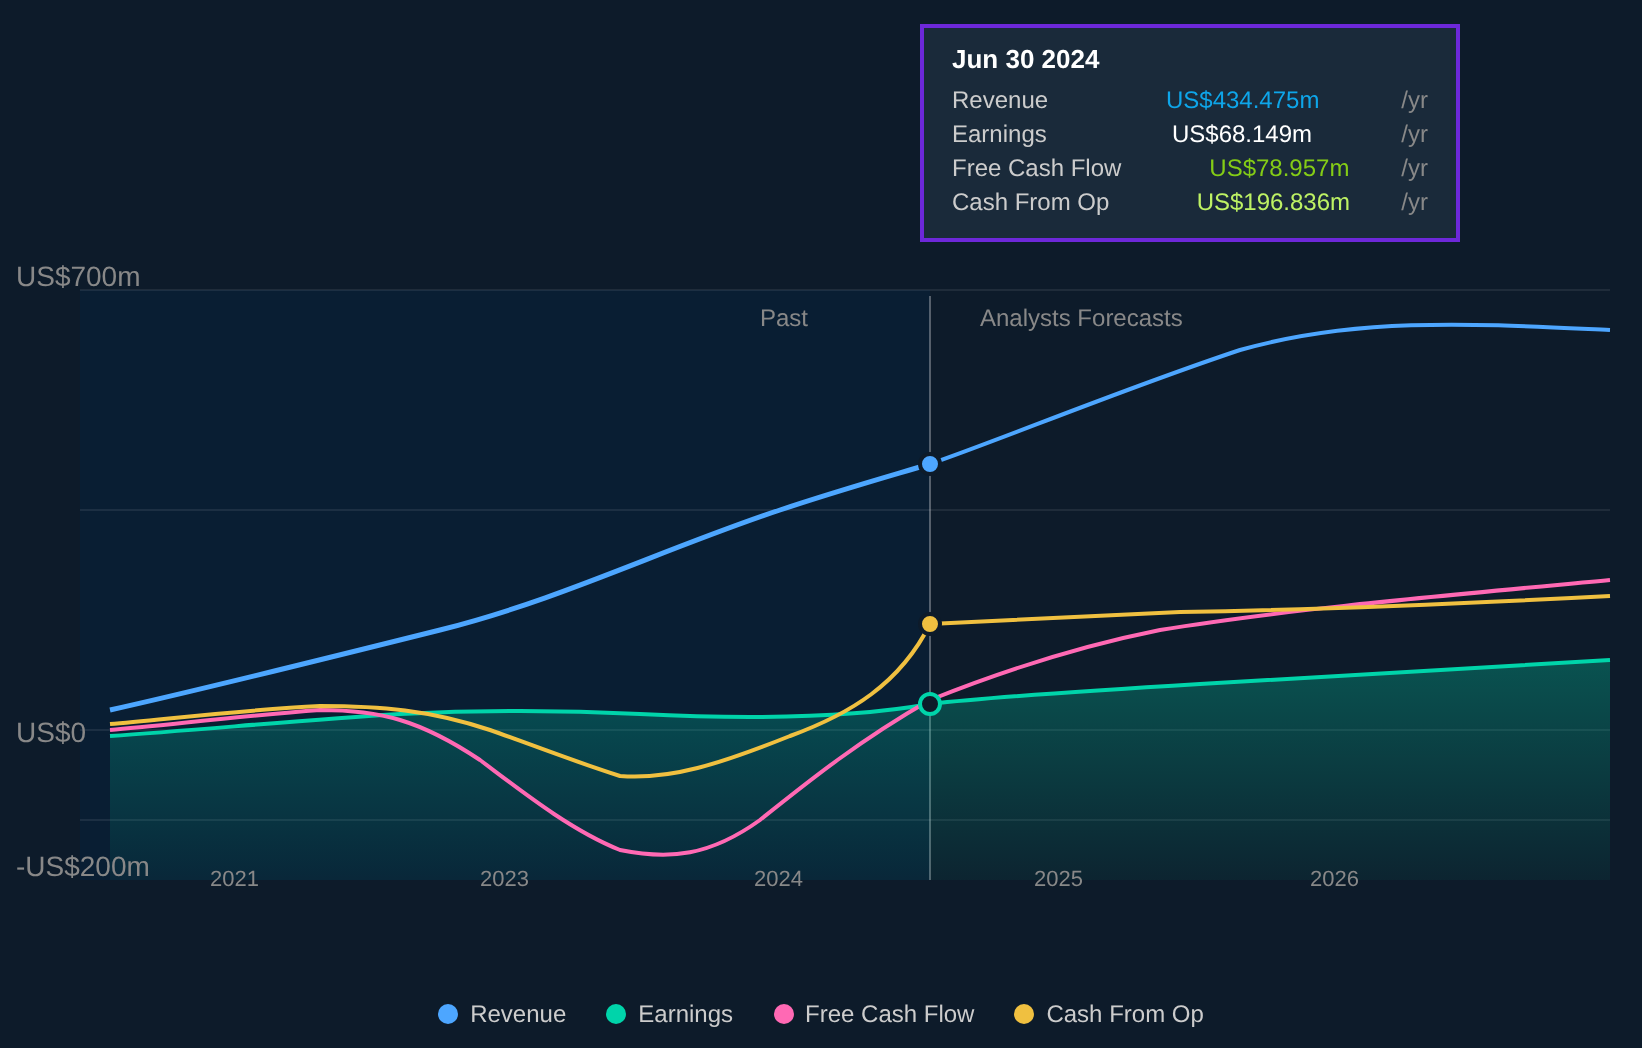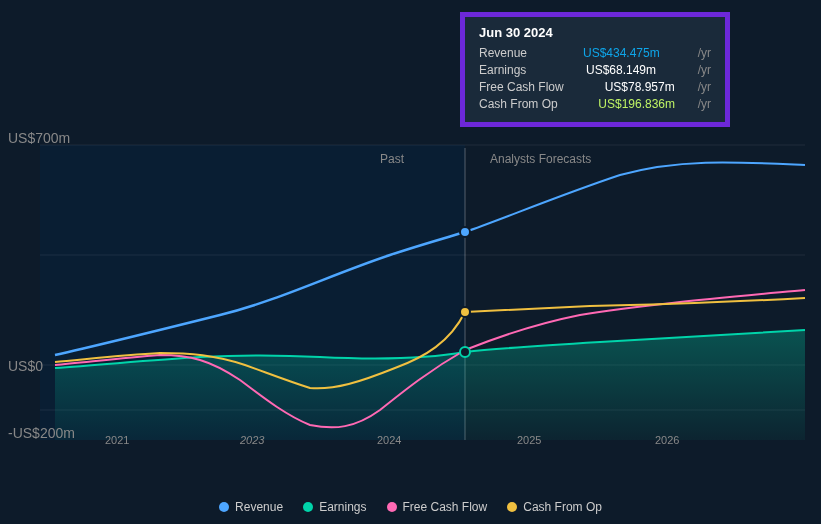--- a/index.html
+++ b/index.html
@@ -18,21 +18,21 @@
       position: relative;
       background: #0d1b2a;
     }
 
     
     .tooltip-box {
       position: absolute;
       top: 12px;
       left: 460px;
       background: #1a2a3a;
-      border: 5px solid #6d28d9;
+      border: 2px solid #6d28d9;
       padding: 8px 14px;
       min-width: 270px;
       z-index: 10;
     }
     .tooltip-date {
       color: #ffffff;
       font-size: 13px;
       font-weight: bold;
       margin-bottom: 6px;
     }
@@ -40,21 +40,21 @@
       display: flex;
       justify-content: space-between;
       align-items: center;
       font-size: 12px;
       color: #aaaaaa;
       margin-bottom: 3px;
     }
     .tooltip-row .label { color: #cccccc; margin-right: 20px; }
     .tooltip-row .value-revenue { color: #0ea5e9; }
     .tooltip-row .value-earnings { color: #ffffff; }
-    .tooltip-row .value-fcf { color: #ffffff; }
+    .tooltip-row .value-fcf { color: #84cc16; }
     .tooltip-row .value-cashop { color: #bef264; }
     .tooltip-row .unit { color: #888888; margin-left: 2px; }
 
     
     .y-label {
       position: absolute;
       color: #888888;
       font-size: 14px;
       left: 8px;
     }
@@ -179,21 +179,21 @@
   <div class="section-label" style="left: 380px;">
     <span>Past</span>
   </div>
   <div class="section-label" style="left: 490px;">
     <span>Analysts Forecasts</span>
   </div>
 
   <div class="x-label" style="left: 105px;">
     <span>2021</span>
   </div>
-  <div class="x-label" style="left: 240px; font-style: italic;">
+  <div class="x-label" style="left: 240px;">
     <span>2023</span>
   </div>
   <div class="x-label" style="left: 377px;">
     <span>2024</span>
   </div>
   <div class="x-label" style="left: 517px;">
     <span>2025</span>
   </div>
   <div class="x-label" style="left: 655px;">
     <span>2026</span>

